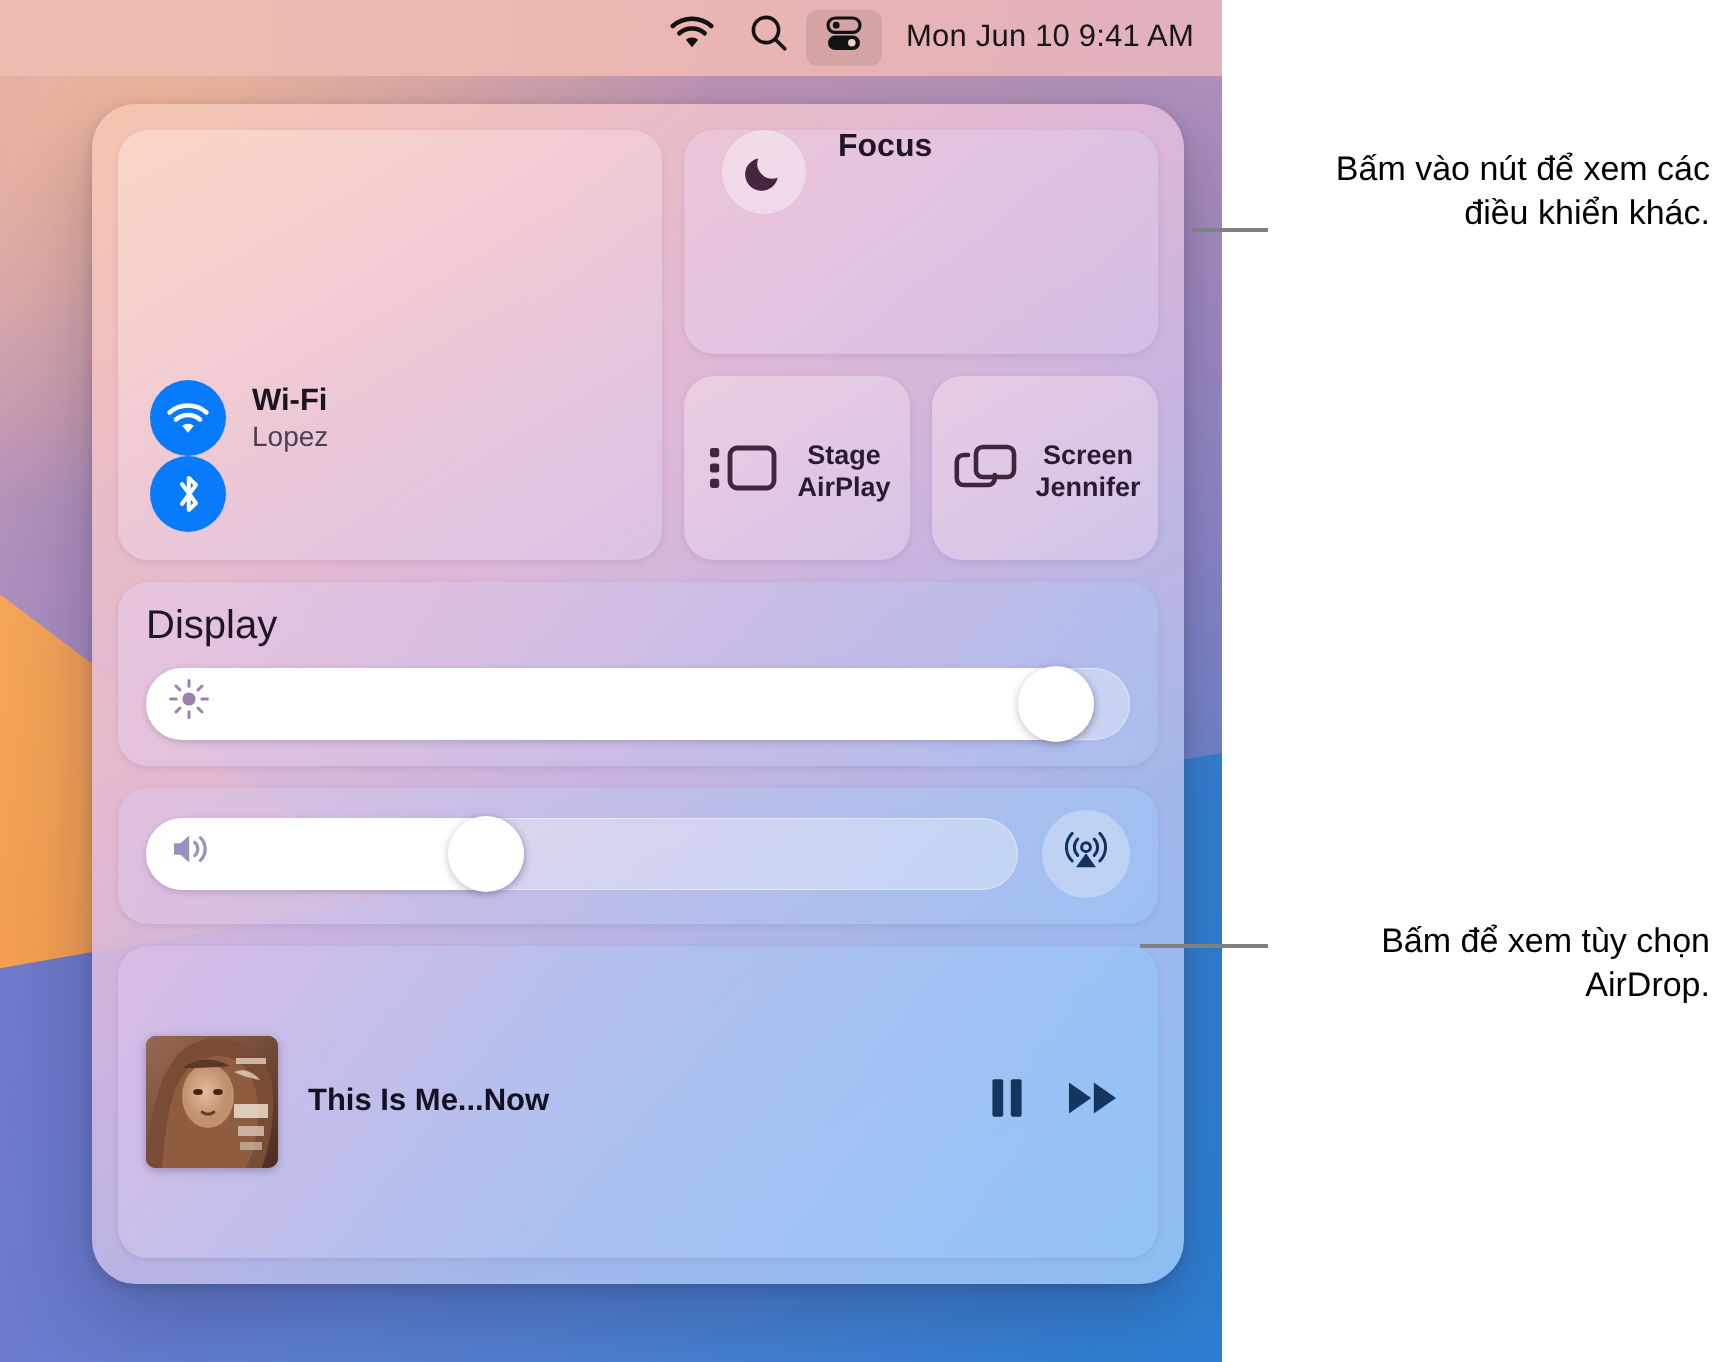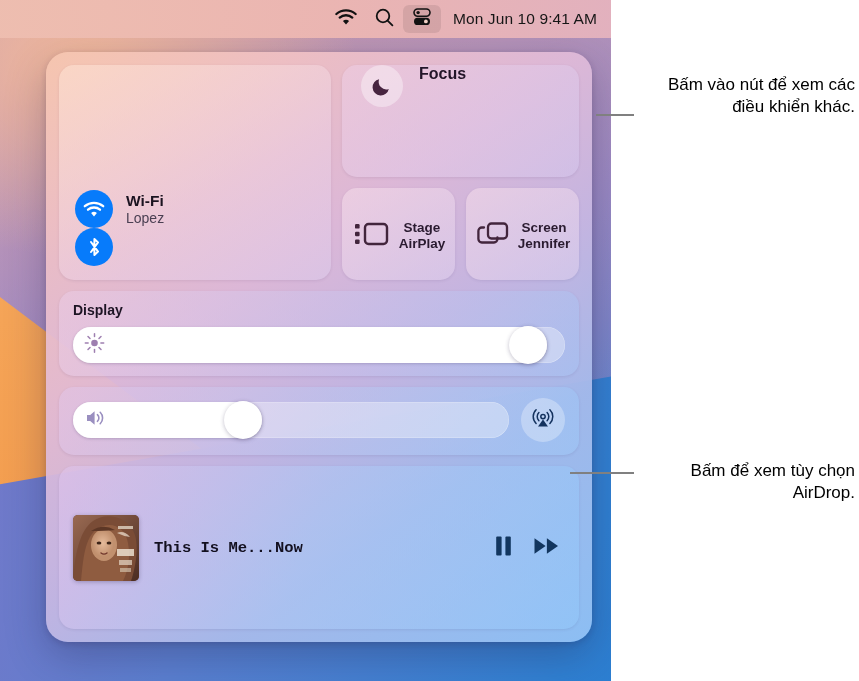--- a/index.html
+++ b/index.html
@@ -130,21 +130,21 @@
     background:linear-gradient(150deg, rgba(246,222,234,.55), rgba(228,212,240,.48));
     padding-top:4px;
   }
   .sq-lbl {
     font-size:13.5px; font-weight:bold; color:#2a1b30;
     text-align:center; line-height:1.17;
   }
 
   
   .slidertile { padding:11px 14px 13px 14px; }
-  .slider-lbl { font-size:14px; font-weight:bold; color:#1d1424; margin-bottom:9px; }
+  .slider-lbl { font-size:20px; font-weight:normal; color:#1d1424; margin-bottom:9px; }
   .track {
     position:relative; height:36px; border-radius:18px;
     background:rgba(255,255,255,.34);
     box-shadow:inset 0 0 0 .5px rgba(255,255,255,.40);
     overflow:visible;
   }
   .fill {
     position:absolute; left:0; top:0; bottom:0;
     background:#ffffff; border-radius:18px;
     box-shadow:0 1px 3px rgba(50,40,80,.22);
@@ -176,21 +176,21 @@
     flex:1;
     display:flex; align-items:center; gap:15px; padding:0 18px 0 14px;
     background:linear-gradient(110deg, rgba(224,196,238,.52), rgba(176,202,246,.50) 48%, rgba(148,200,250,.52));
   }
   .art {
     width:66px; height:66px; border-radius:5px; flex:0 0 66px;
     overflow:hidden; position:relative;
     box-shadow:0 1px 4px rgba(40,30,70,.32);
     background:#6b4a3c;
   }
-  .np-txt { flex:1; display:flex; flex-direction:column; gap:0; min-width:0;font-family:Liberation Mono, monospace; }
+  .np-txt { flex:1; display:flex; flex-direction:column; gap:0; min-width:0; }
   .np-title { font-size:15.5px; font-weight:bold; color:#131020; }
   .np-artist { font-size:13.5px; color:#2e3550; }
   .np-ctrls { display:flex; align-items:center; gap:20px; }
 
   
   .leader {
     position:absolute; height:2px; background:#808080; z-index:6;
   }
   .callout {
     position:absolute; font-size:17px; color:#000; line-height:1.32;

